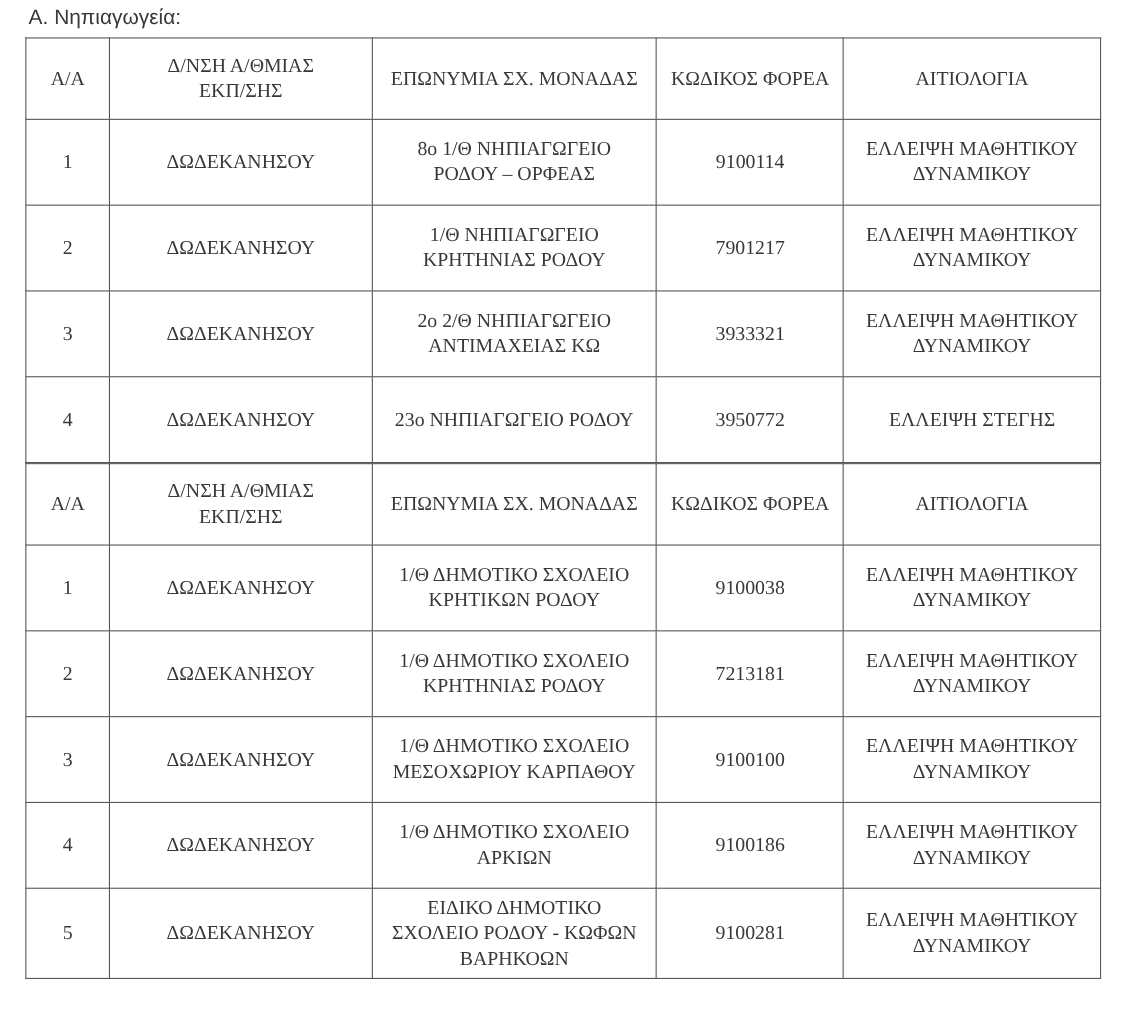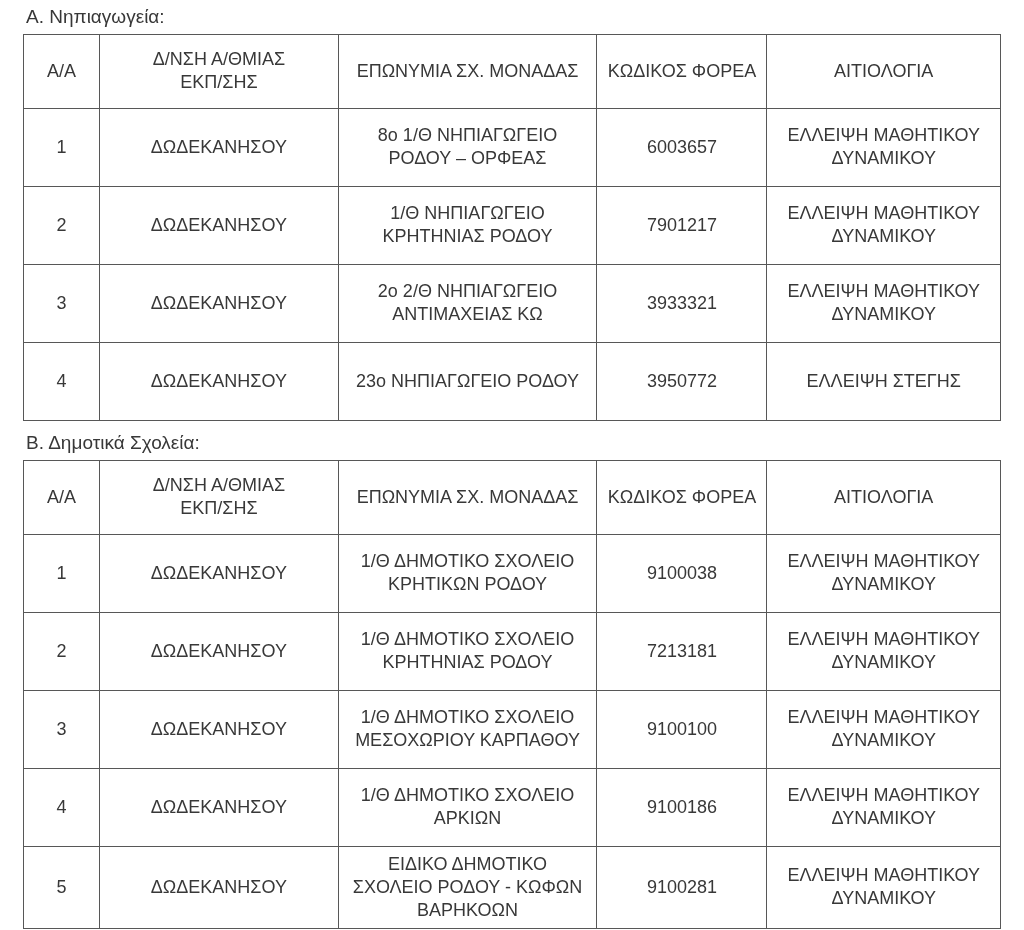--- a/index.html
+++ b/index.html
@@ -26,20 +26,21 @@
     padding: 0;
     line-height: 1.2;
   }
   .section + .section .section-title {
     margin-top: 11px;
   }
   table.data-table {
     width: 978px;
     border-collapse: collapse;
     table-layout: fixed;
+    font-family: Liberation Serif, serif;
   }
   table.data-table th,
   table.data-table td {
     border: 1px solid #575757;
     text-align: center;
     vertical-align: middle;
     font-size: 18px;
     font-weight: normal;
     line-height: 1.28;
     white-space: pre-line;
@@ -79,21 +80,21 @@
             <th>ΚΩΔΙΚΟΣ ΦΟΡΕΑ</th>
             <th>ΑΙΤΙΟΛΟΓΙΑ</th>
           </tr>
       </thead>
       <tbody>
           <tr>
             <td>1</td>
             <td>ΔΩΔΕΚΑΝΗΣΟΥ</td>
             <td>8ο 1/Θ ΝΗΠΙΑΓΩΓΕΙΟ
 ΡΟΔΟΥ – ΟΡΦΕΑΣ</td>
-            <td>6003657</td>
+            <td>9100114</td>
             <td>ΕΛΛΕΙΨΗ ΜΑΘΗΤΙΚΟΥ
 ΔΥΝΑΜΙΚΟΥ</td>
           </tr>
           <tr>
             <td>2</td>
             <td>ΔΩΔΕΚΑΝΗΣΟΥ</td>
             <td>1/Θ ΝΗΠΙΑΓΩΓΕΙΟ
 ΚΡΗΤΗΝΙΑΣ ΡΟΔΟΥ</td>
             <td>7901217</td>
             <td>ΕΛΛΕΙΨΗ ΜΑΘΗΤΙΚΟΥ
@@ -113,21 +114,20 @@
             <td>ΔΩΔΕΚΑΝΗΣΟΥ</td>
             <td>23ο ΝΗΠΙΑΓΩΓΕΙΟ ΡΟΔΟΥ</td>
             <td>3950772</td>
             <td>ΕΛΛΕΙΨΗ ΣΤΕΓΗΣ</td>
           </tr>
         </tbody>
     </table>
   </section>
 
   <section class="section">
-    <h2 class="section-title">Β. Δημοτικά Σχολεία:</h2>
     <table class="data-table" data-table="1">
       <colgroup>
         <col class="c-serial">
           <col class="c-dir">
           <col class="c-school">
           <col class="c-code">
           <col class="c-reason">
       </colgroup>
       <thead>
         <tr class="header-row">

